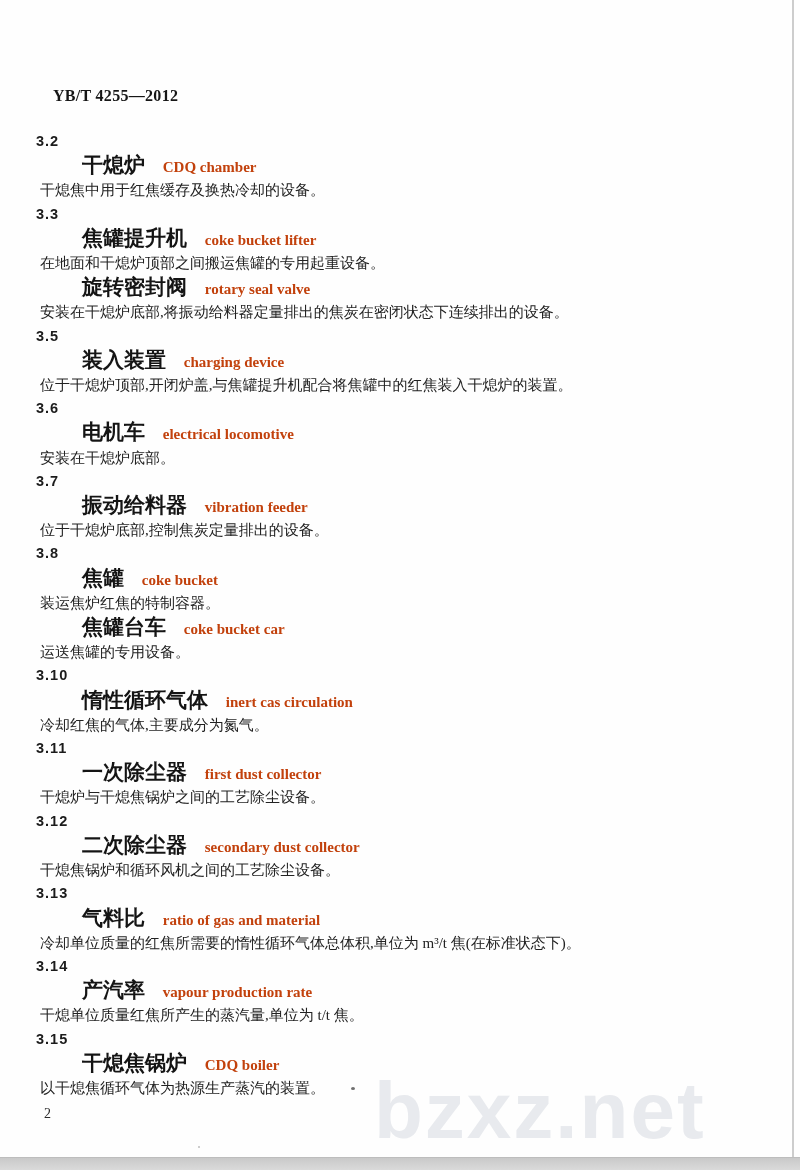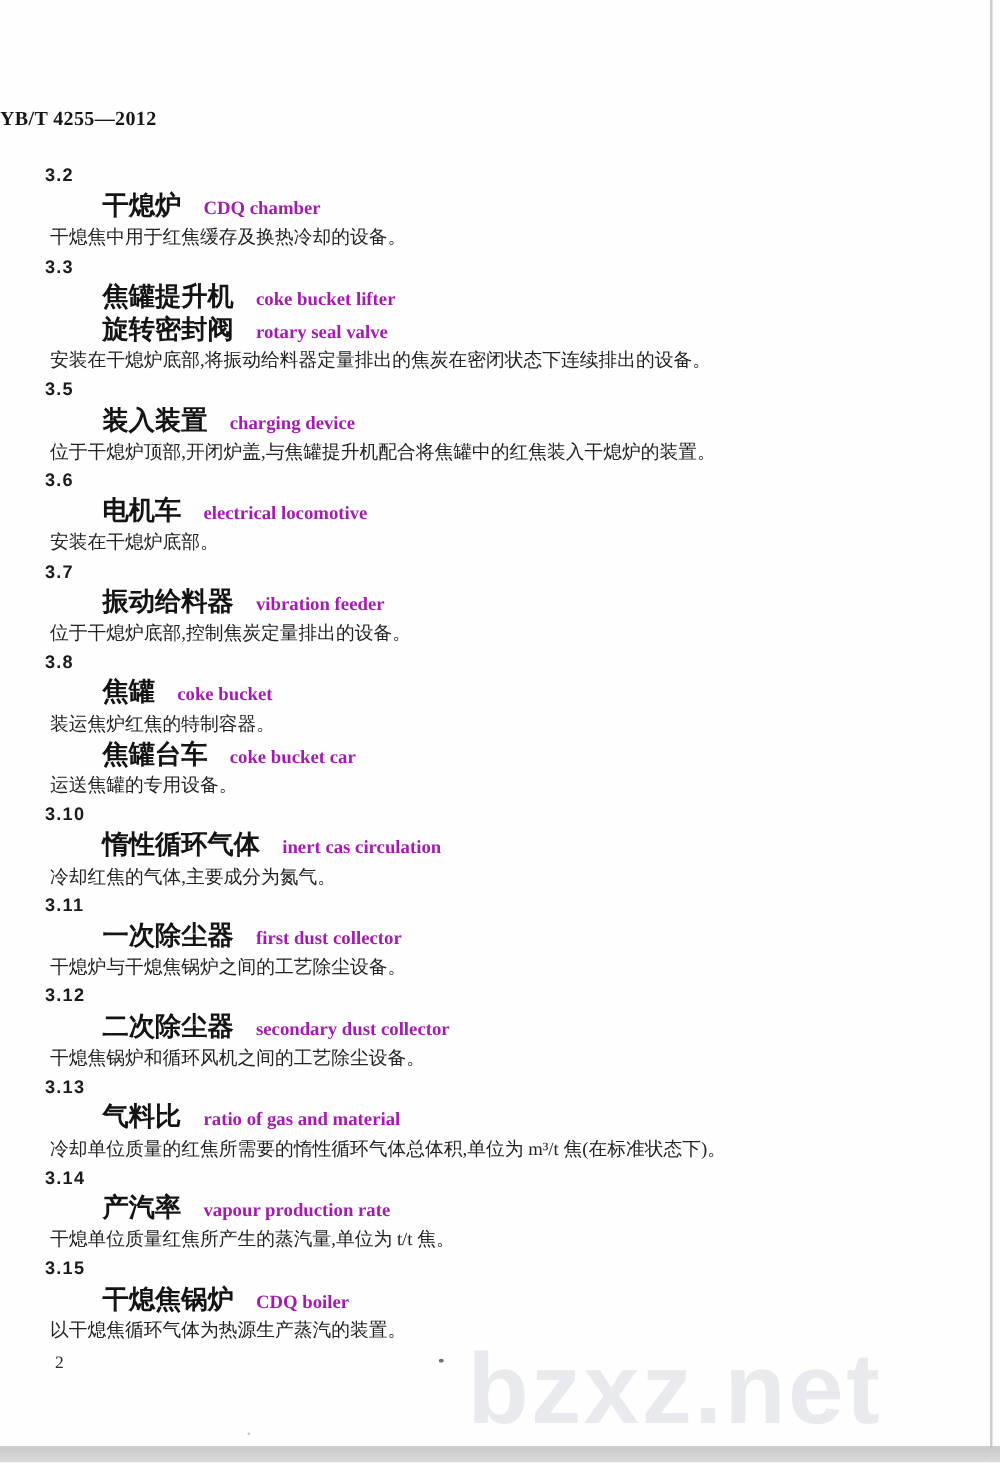--- a/index.html
+++ b/index.html
@@ -9,20 +9,21 @@
     width: 800px;
     height: 1170px;
     background: #fefefe;
     overflow: hidden;
     font-family: "Liberation Serif", "DejaVu Serif", serif;
     color: #1e1e1e;
   }
   .content { position: relative; z-index: 2; }
   .doc-header {
     margin-top: 86px;
+    padding-left: 53px;
     font-family: "Liberation Serif", "DejaVu Serif", serif;
     font-weight: bold;
     font-size: 16px;
     line-height: 20px;
     letter-spacing: 0.3px;
     color: #161616;
   }
   .terms { margin-top: 24px; }
   .term-section { line-height: 23.2px; font-size: 15px; }
   .clause-num {
@@ -38,21 +39,21 @@
     font-family: "Liberation Sans", "DejaVu Sans", sans-serif;
     font-weight: bold;
     font-size: 21px;
     color: #141414;
   }
   .term-en {
     font-family: "Liberation Serif", "DejaVu Serif", serif;
     font-weight: bold;
     font-size: 15px;
     margin-left: 14px;
-    color: #a21caf;
+    color: #c2410c;
   }
   .term-def {
     padding-left: 40px;
     font-size: 15px;
     color: #222222;
   }
   .page-number {
     margin-top: 2px;
     padding-left: 44px;
     font-size: 14px;
@@ -129,20 +130,21 @@
         </div>
         <div class="term-def">干熄焦中用于红焦缓存及换热冷却的设备。</div>
       </section>
 
       <section class="term-section">
         <div class="clause-num">3.3</div>
         <div class="term-line">
           <span class="term-zh">焦罐提升机</span>
           <span class="term-en">coke bucket lifter</span>
         </div>
+        <div class="term-def">在地面和干熄炉顶部之间搬运焦罐的专用起重设备。</div>
       </section>
 
       <section class="term-section">
         <div class="term-line">
           <span class="term-zh">旋转密封阀</span>
           <span class="term-en">rotary seal valve</span>
         </div>
         <div class="term-def">安装在干熄炉底部,将振动给料器定量排出的焦炭在密闭状态下连续排出的设备。</div>
       </section>
 

